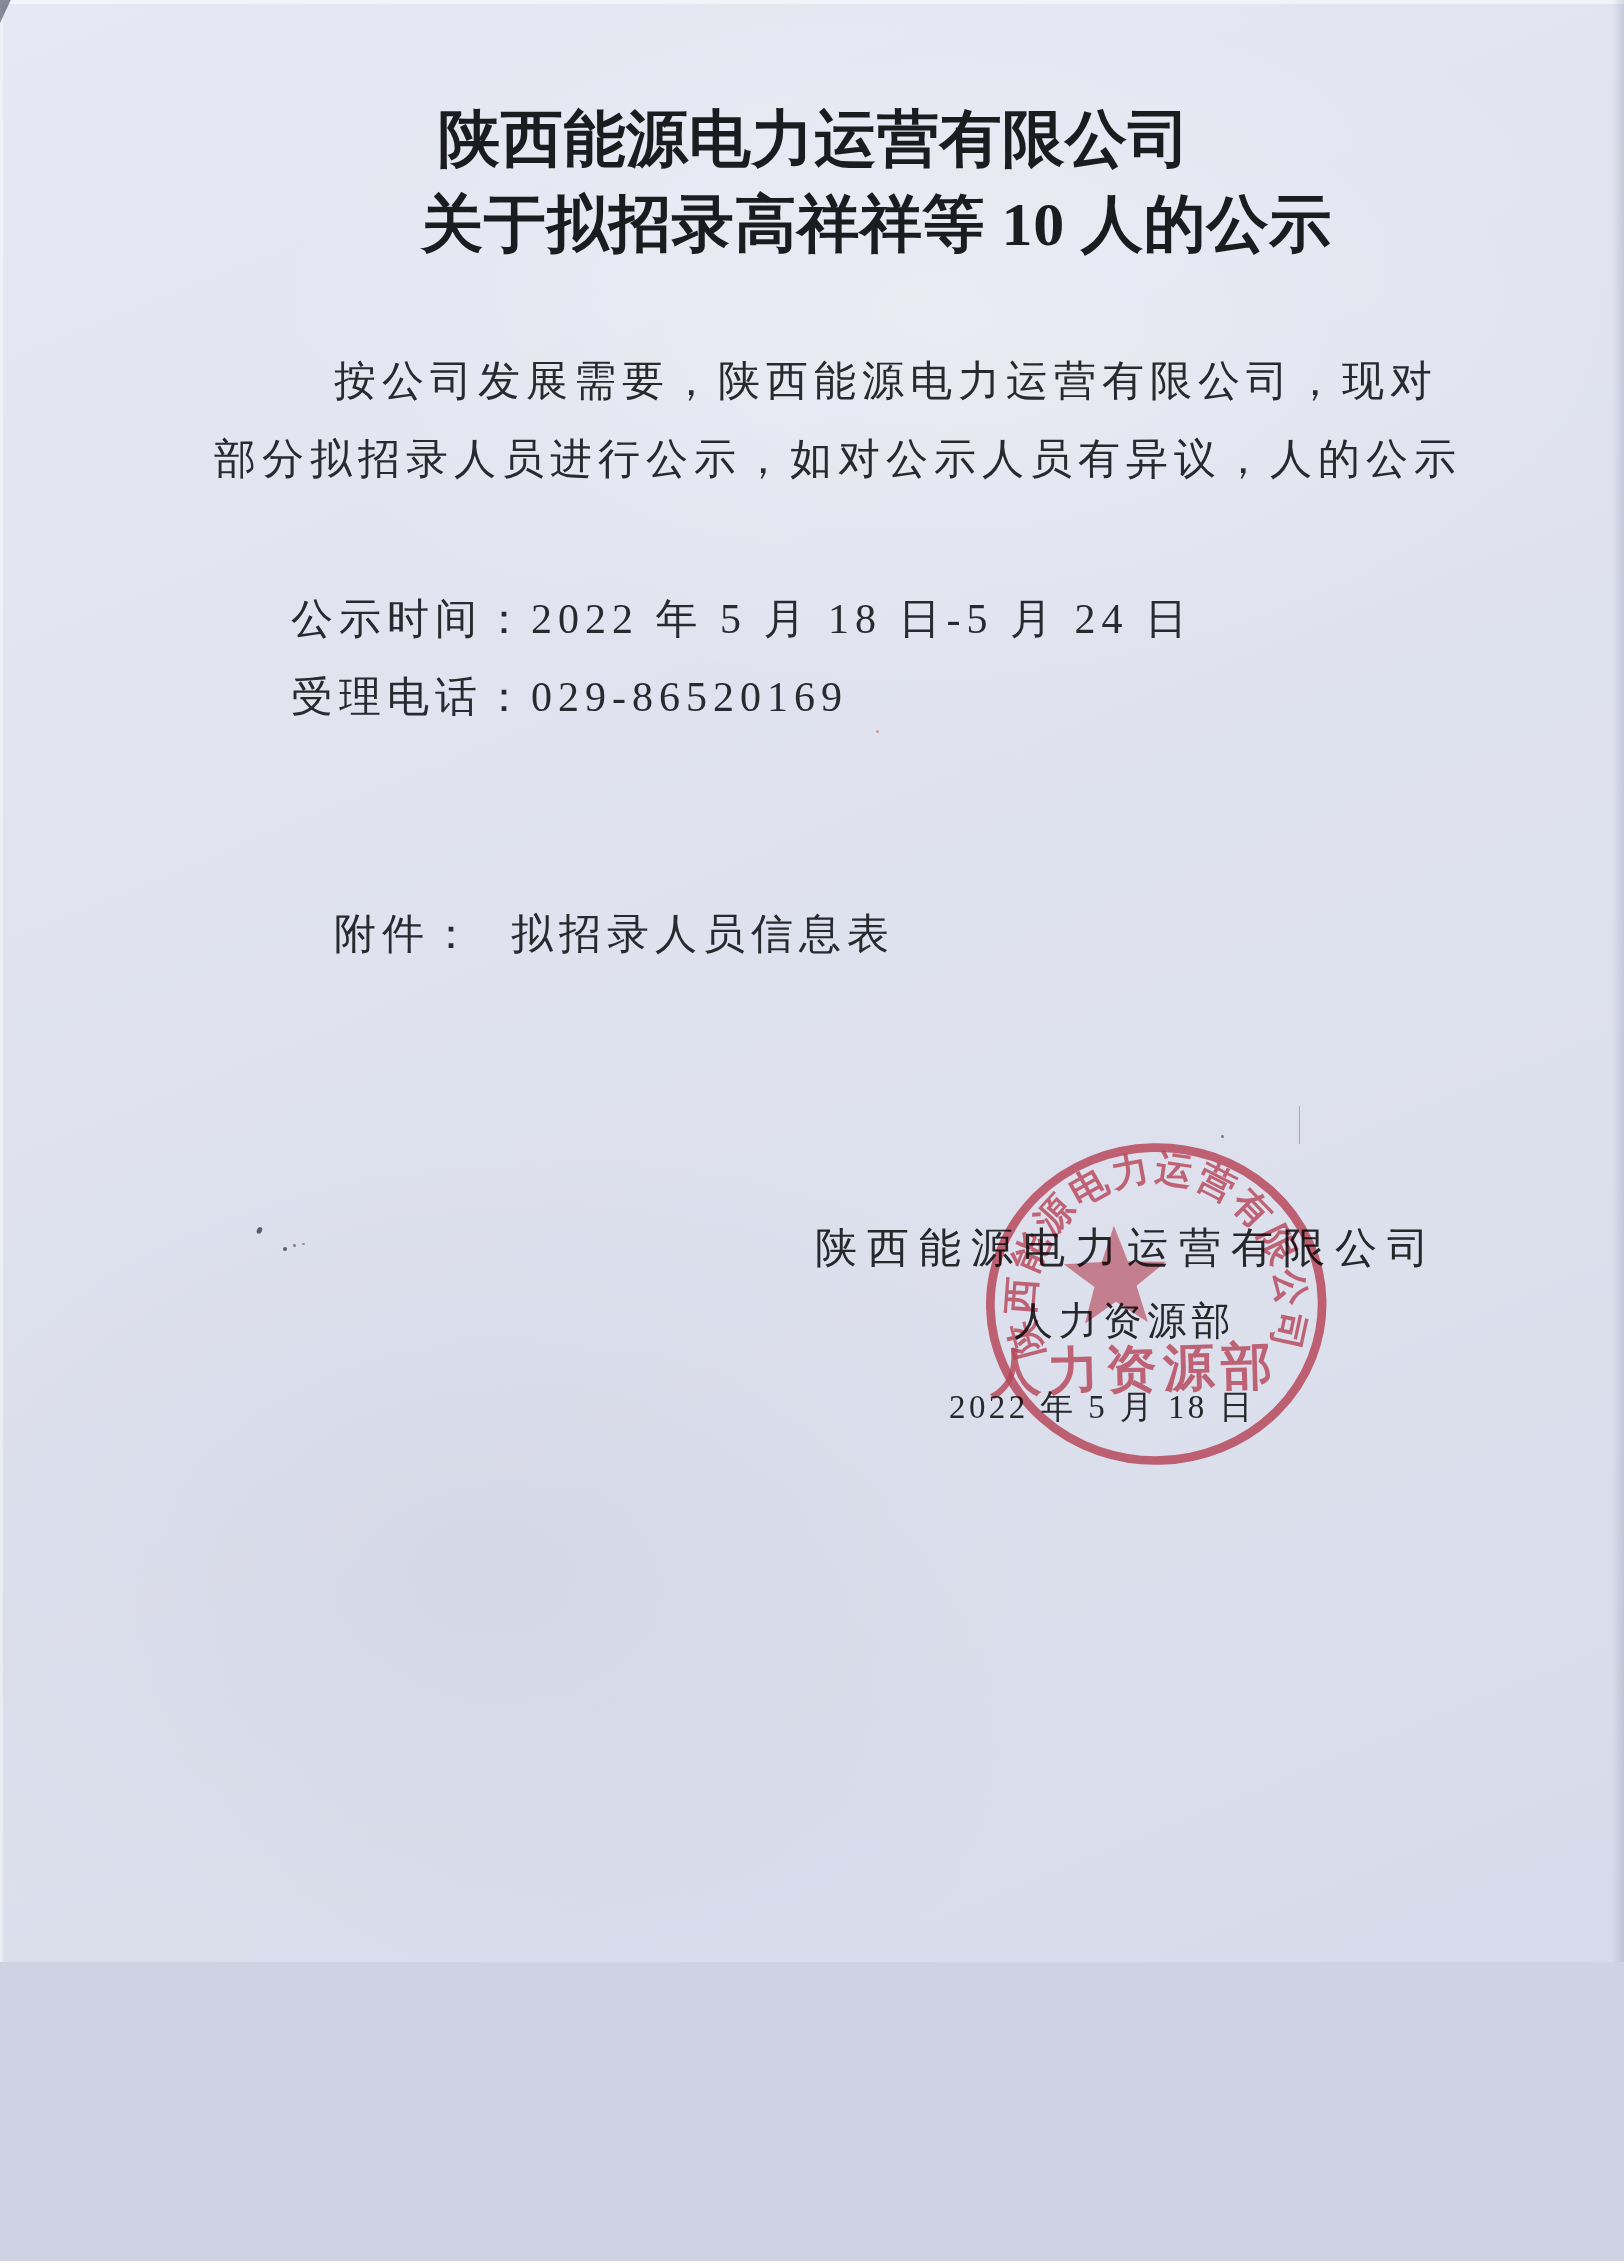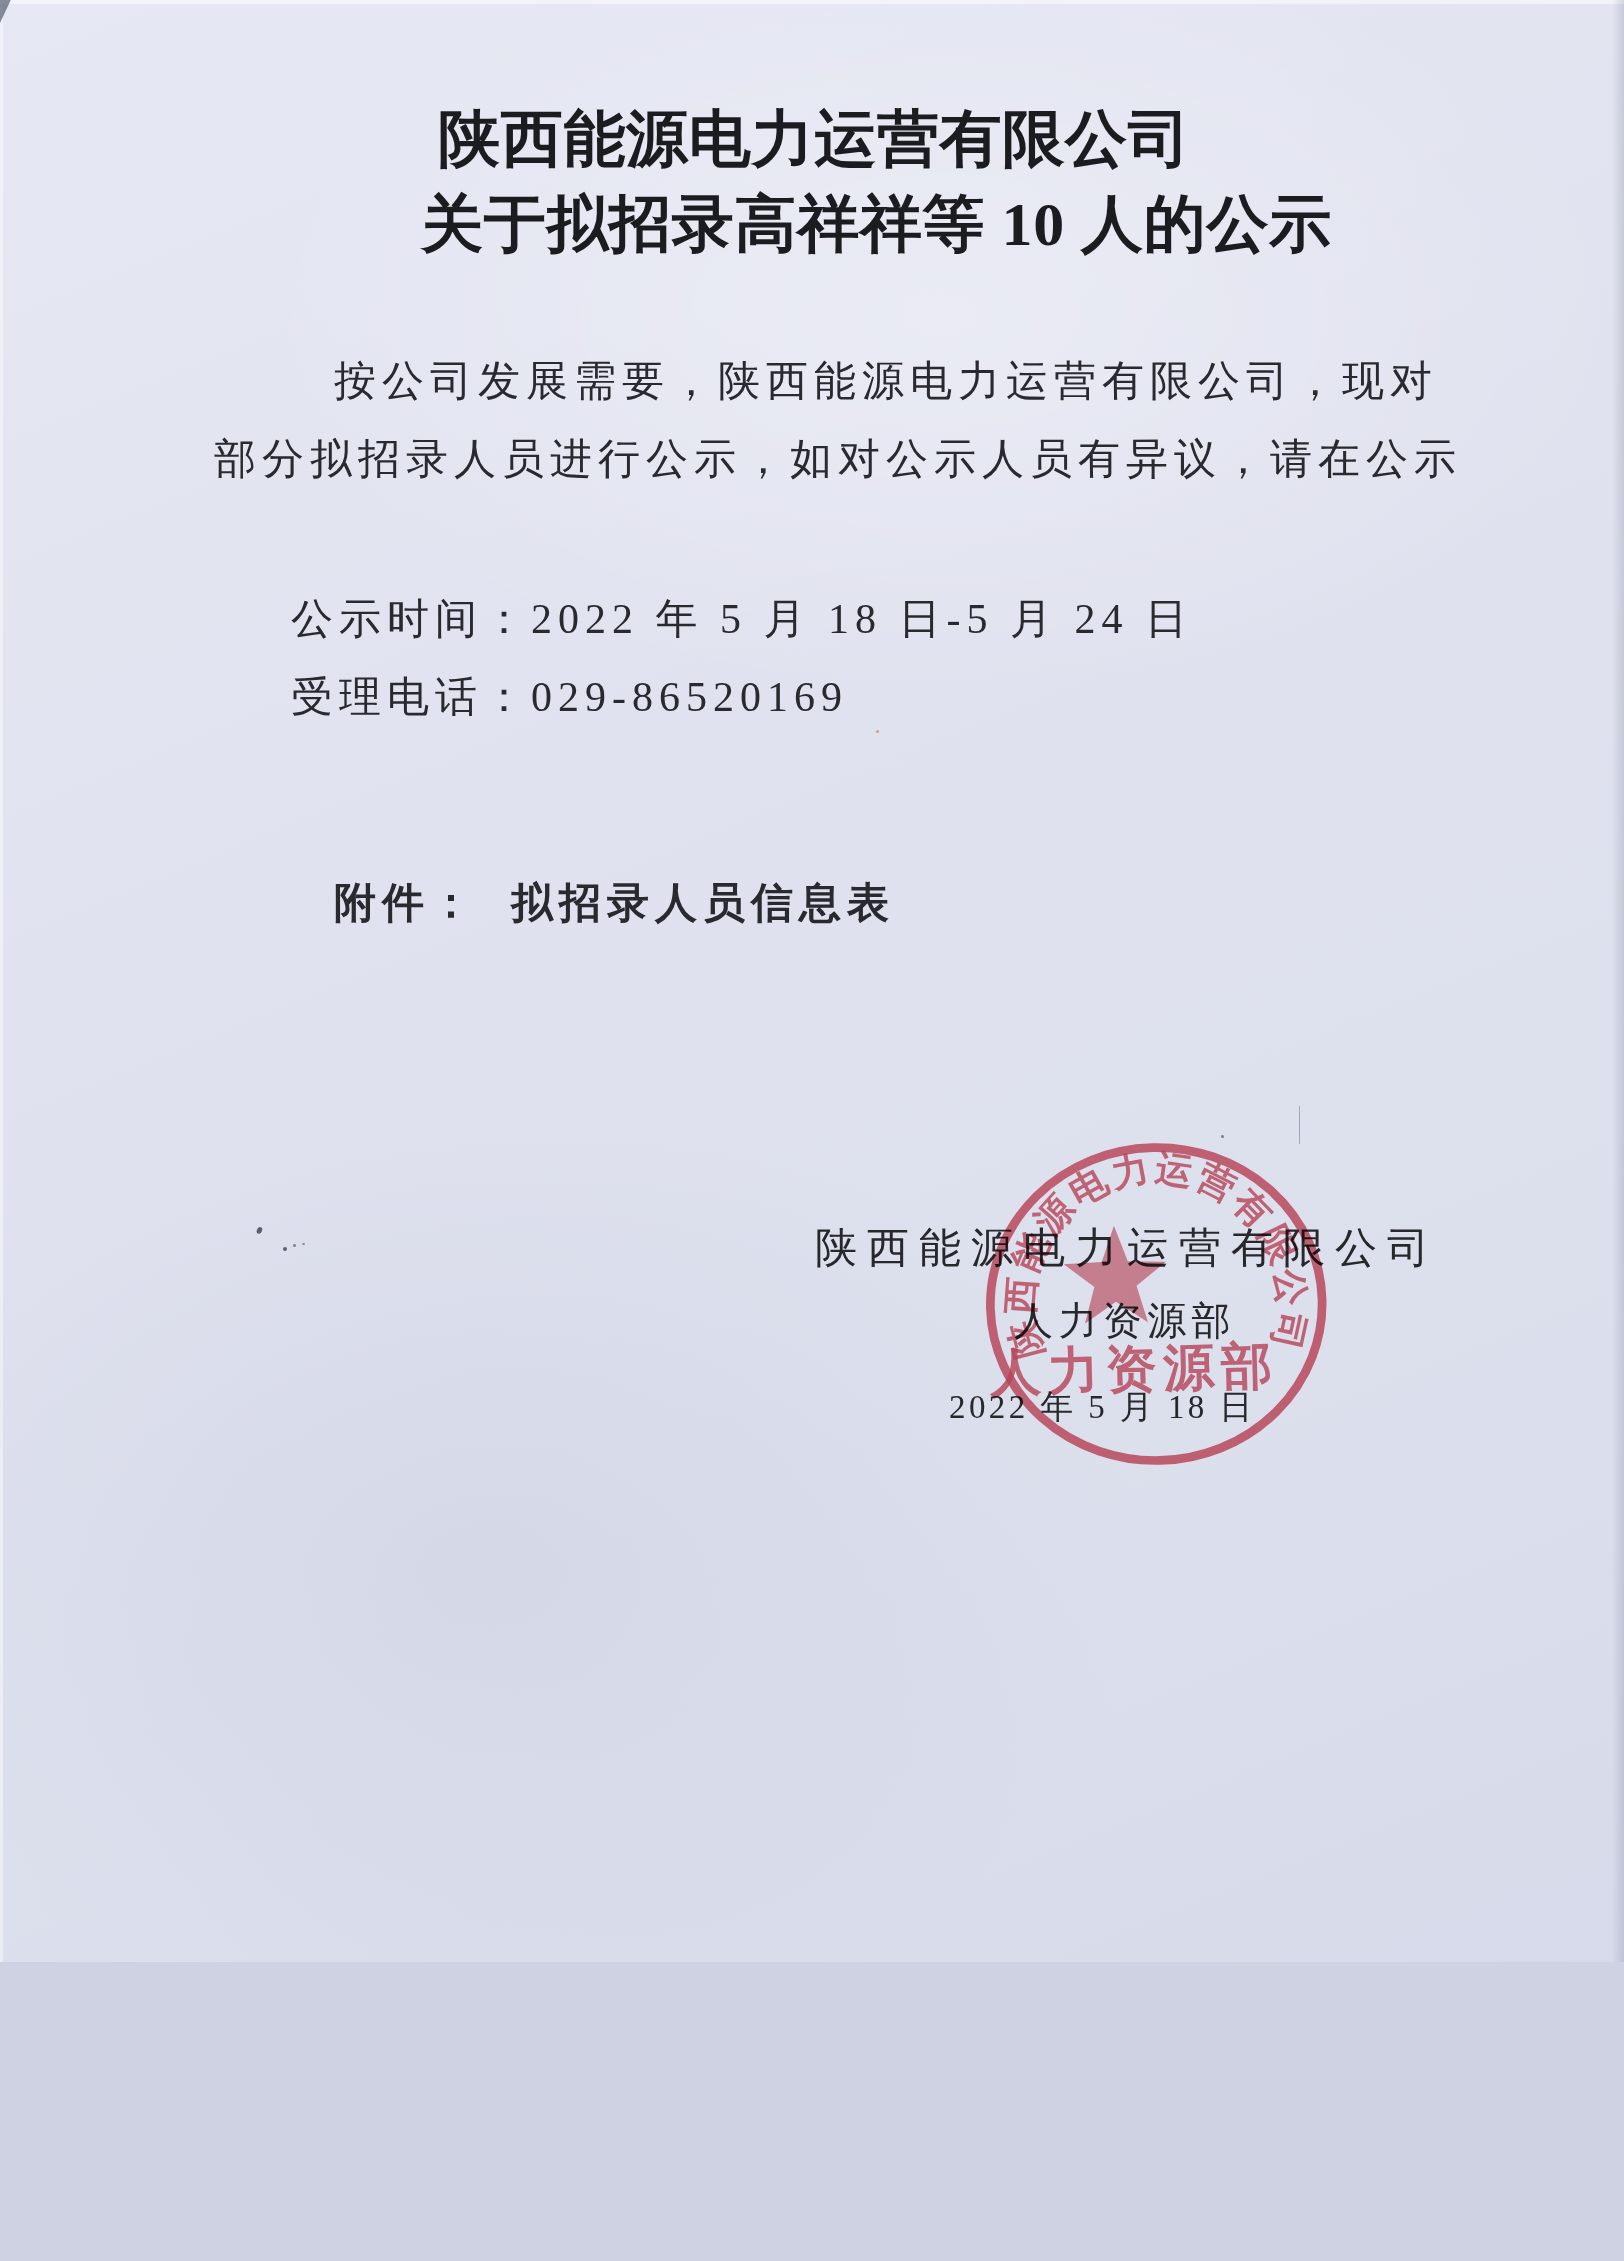--- a/index.html
+++ b/index.html
@@ -43,26 +43,26 @@
 </style>
 </head>
 <body>
 
 <div class="page">
 
   <div class="txt title-line" style="left:438px;top:105px;">陕西能源电力运营有限公司</div>
   <div class="txt title-line" style="left:421px;top:190px;">关于拟招录高祥祥等 10 人的公示</div>
 
   <div class="txt body-line" style="left:334px;top:358px;">按公司发展需要，陕西能源电力运营有限公司，现对</div>
-  <div class="txt body-line" style="left:214px;top:436px;">部分拟招录人员进行公示，如对公示人员有异议，请在公示</div>
+  <div class="txt body-line" style="left:214px;top:436px;">部分拟招录人员进行公示，如对公示人员有异议，人的公示</div>
 
   <div class="txt body-line" style="left:291px;top:596px;">公示时间：2022 年 5 月 18 日-5 月 24 日</div>
   <div class="txt body-line" style="left:291px;top:674px;">受理电话：029-86520169</div>
 
-  <div class="txt body-line" style="left:334px;top:880px;font-weight:bold;">附件：  拟招录人员信息表</div>
+  <div class="txt body-line" style="left:334px;top:911px;">附件：  拟招录人员信息表</div>
 
   <div class="txt sig-line" style="left:815px;top:1225px;font-size:42px;letter-spacing:10px;">陕西能源电力运营有限公司</div>
   <div class="txt sig-line" style="left:1014px;top:1299px;font-size:39px;letter-spacing:5.4px;">人力资源部</div>
   <div class="txt sig-line" style="left:949px;top:1389px;font-size:33px;letter-spacing:3.4px;">2022 年 5 月 18 日</div>
 
   <svg class="seal" viewBox="0 0 545 545">
     <defs>
       <path id="ringPath" d="M 101.5 339.5 A 183 183 0 1 1 438.5 339.5" fill="none"></path>
     </defs>
     <ellipse cx="270" cy="268" rx="247" ry="233" fill="none" stroke="#cf4152" stroke-width="13" stroke-opacity="0.82"></ellipse>

